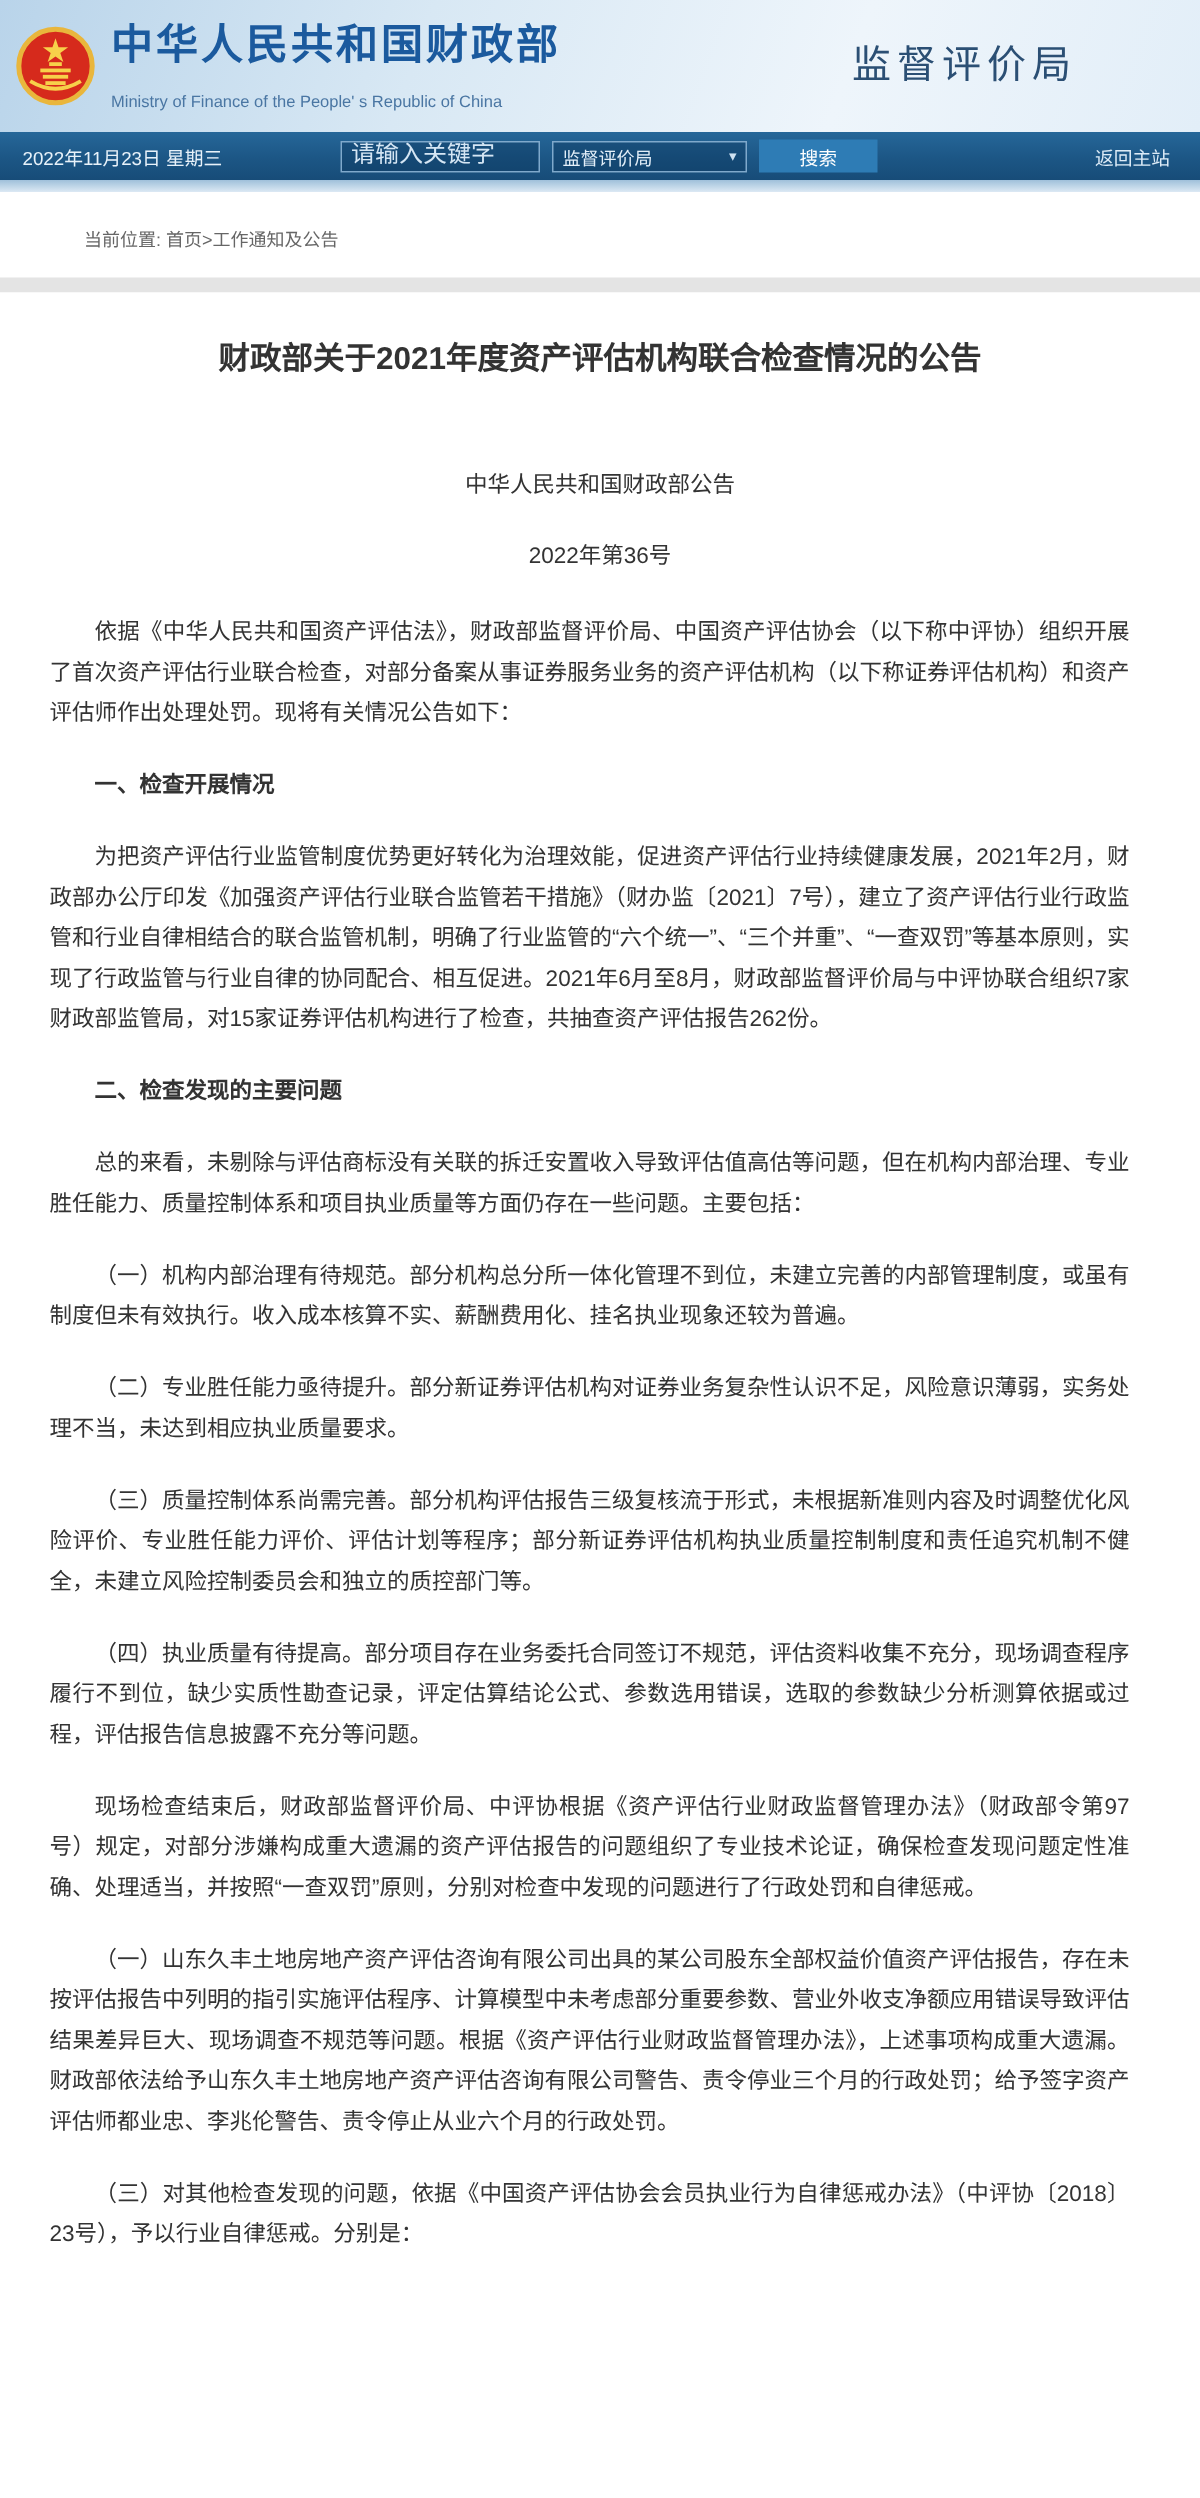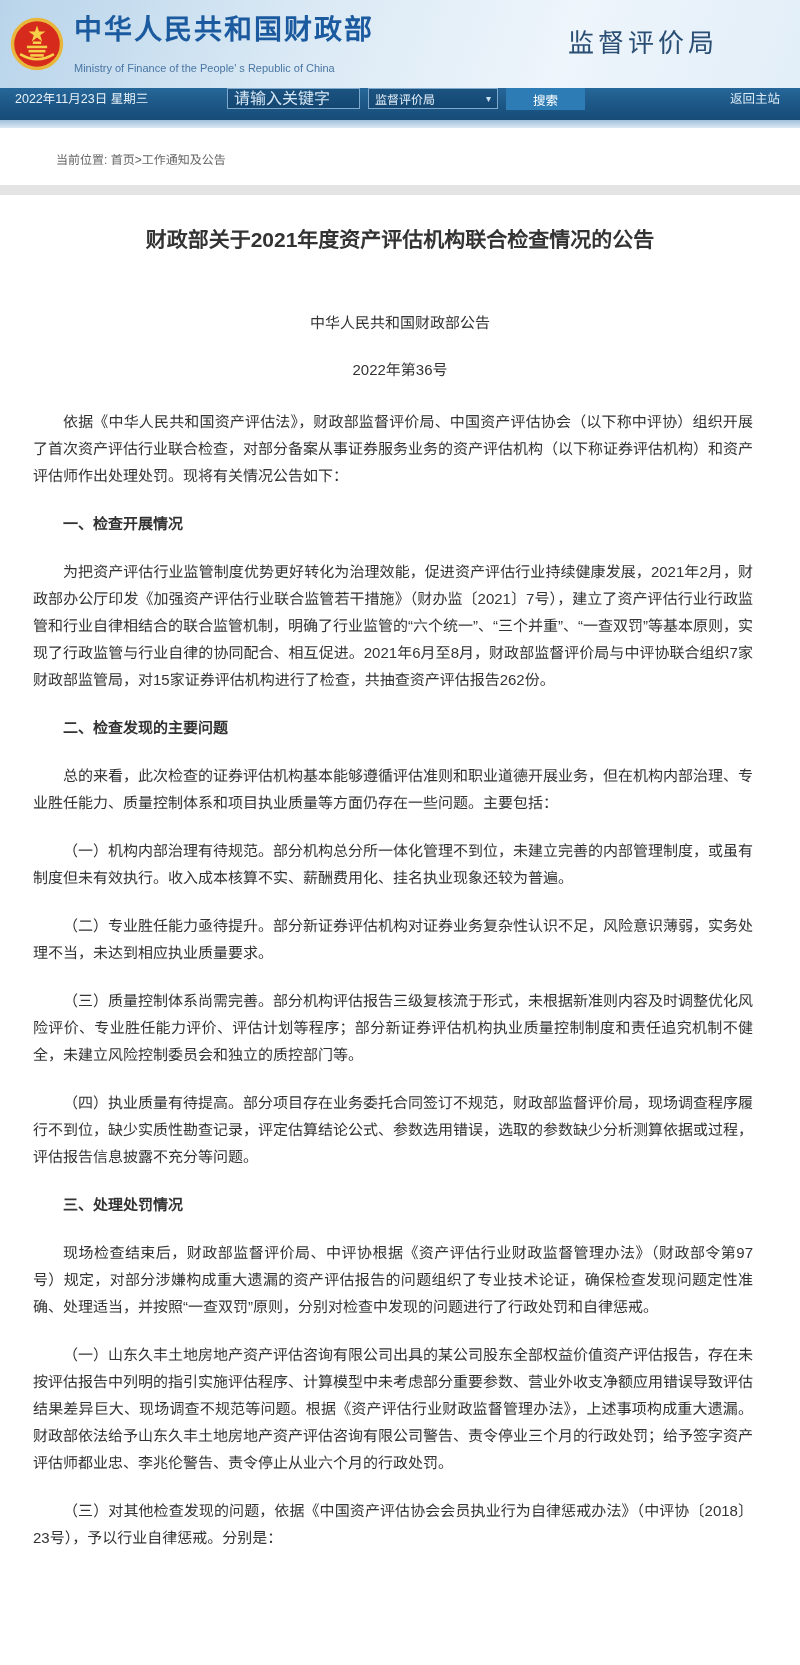--- a/index.html
+++ b/index.html
@@ -21,21 +21,21 @@
     font-size:28px; font-weight:bold; color:#1b5a9e; letter-spacing:2px; line-height:32px;
   }
   .brand-en { font-size:11px; color:#4a76a3; margin-top:16px; }
   .bureau {
     position:absolute; right:82px; top:22px;
     font-size:26px; color:#2b4f74; letter-spacing:4px; font-weight:500;
   }
   
   .topbar {
     height:32px; background:linear-gradient(180deg,#266799 0%,#1c5685 55%,#174c78 100%);
-    display:flex; align-items:flex-start; padding:0 20px 0 15px; font-size:12px;
+    display:flex; align-items:center; padding:0 20px 0 15px; font-size:12px;
   }
   .nav-date { color:#e8f2fa; width:212px; font-size:12.5px; }
   .search-input {
     width:133px; height:21px; background:rgba(10,50,85,.35);
     border:1px solid #7fa9cc; color:#dcebf7; font-size:16px; padding:0 6px; outline:none;
   }
   .search-input::placeholder { color:#d5e6f4; }
   .site-select {
     width:130px; height:21px; margin-left:8px; border:1px solid #7fa9cc;
     background:rgba(10,50,85,.35); color:#e3eff9; display:flex; align-items:center;
@@ -110,24 +110,23 @@
 
 <main class="article">
   <h1>财政部关于2021年度资产评估机构联合检查情况的公告</h1>
   <div class="subtitle">中华人民共和国财政部公告</div>
   <div class="doc-no">2022年第36号</div>
   <div class="body">
       <p class="para-body">依据《中华人民共和国资产评估法》，财政部监督评价局、中国资产评估协会（以下称中评协）组织开展了首次资产评估行业联合检查，对部分备案从事证券服务业务的资产评估机构（以下称证券评估机构）和资产评估师作出处理处罚。现将有关情况公告如下：</p>
       <p class="para-heading">一、检查开展情况</p>
       <p class="para-body">为把资产评估行业监管制度优势更好转化为治理效能，促进资产评估行业持续健康发展，2021年2月，财政部办公厅印发《加强资产评估行业联合监管若干措施》（财办监〔2021〕7号），建立了资产评估行业行政监管和行业自律相结合的联合监管机制，明确了行业监管的“六个统一”、“三个并重”、“一查双罚”等基本原则，实现了行政监管与行业自律的协同配合、相互促进。2021年6月至8月，财政部监督评价局与中评协联合组织7家财政部监管局，对15家证券评估机构进行了检查，共抽查资产评估报告262份。</p>
       <p class="para-heading">二、检查发现的主要问题</p>
-      <p class="para-body">总的来看，此次检查的证券评估机构基本能够遵循评估准则和职业道德开展业务，但在机构内部治理、专业胜任能力、质量控制体系和项目执业质量等方面仍存在一些问题。主要包括：</p>
+      <p class="para-body">总的来看，未剔除与评估商标没有关联的拆迁安置收入导致评估值高估等问题，但在机构内部治理、专业胜任能力、质量控制体系和项目执业质量等方面仍存在一些问题。主要包括：</p>
       <p class="para-body">（一）机构内部治理有待规范。部分机构总分所一体化管理不到位，未建立完善的内部管理制度，或虽有制度但未有效执行。收入成本核算不实、薪酬费用化、挂名执业现象还较为普遍。</p>
       <p class="para-body">（二）专业胜任能力亟待提升。部分新证券评估机构对证券业务复杂性认识不足，风险意识薄弱，实务处理不当，未达到相应执业质量要求。</p>
       <p class="para-body">（三）质量控制体系尚需完善。部分机构评估报告三级复核流于形式，未根据新准则内容及时调整优化风险评价、专业胜任能力评价、评估计划等程序；部分新证券评估机构执业质量控制制度和责任追究机制不健全，未建立风险控制委员会和独立的质控部门等。</p>
-      <p class="para-body">（四）执业质量有待提高。部分项目存在业务委托合同签订不规范，财政部监督评价局，现场调查程序履行不到位，缺少实质性勘查记录，评定估算结论公式、参数选用错误，选取的参数缺少分析测算依据或过程，评估报告信息披露不充分等问题。</p>
-      <p class="para-heading">三、处理处罚情况</p>
+      <p class="para-body">（四）执业质量有待提高。部分项目存在业务委托合同签订不规范，评估资料收集不充分，现场调查程序履行不到位，缺少实质性勘查记录，评定估算结论公式、参数选用错误，选取的参数缺少分析测算依据或过程，评估报告信息披露不充分等问题。</p>
       <p class="para-body">现场检查结束后，财政部监督评价局、中评协根据《资产评估行业财政监督管理办法》（财政部令第97号）规定，对部分涉嫌构成重大遗漏的资产评估报告的问题组织了专业技术论证，确保检查发现问题定性准确、处理适当，并按照“一查双罚”原则，分别对检查中发现的问题进行了行政处罚和自律惩戒。</p>
       <p class="para-body">（一）山东久丰土地房地产资产评估咨询有限公司出具的某公司股东全部权益价值资产评估报告，存在未按评估报告中列明的指引实施评估程序、计算模型中未考虑部分重要参数、营业外收支净额应用错误导致评估结果差异巨大、现场调查不规范等问题。根据《资产评估行业财政监督管理办法》，上述事项构成重大遗漏。财政部依法给予山东久丰土地房地产资产评估咨询有限公司警告、责令停业三个月的行政处罚；给予签字资产评估师都业忠、李兆伦警告、责令停止从业六个月的行政处罚。</p>
       <p class="para-body">（三）对其他检查发现的问题，依据《中国资产评估协会会员执业行为自律惩戒办法》（中评协〔2018〕23号），予以行业自律惩戒。分别是：</p>
     </div>
 
 </main>
 
 </body></html>

